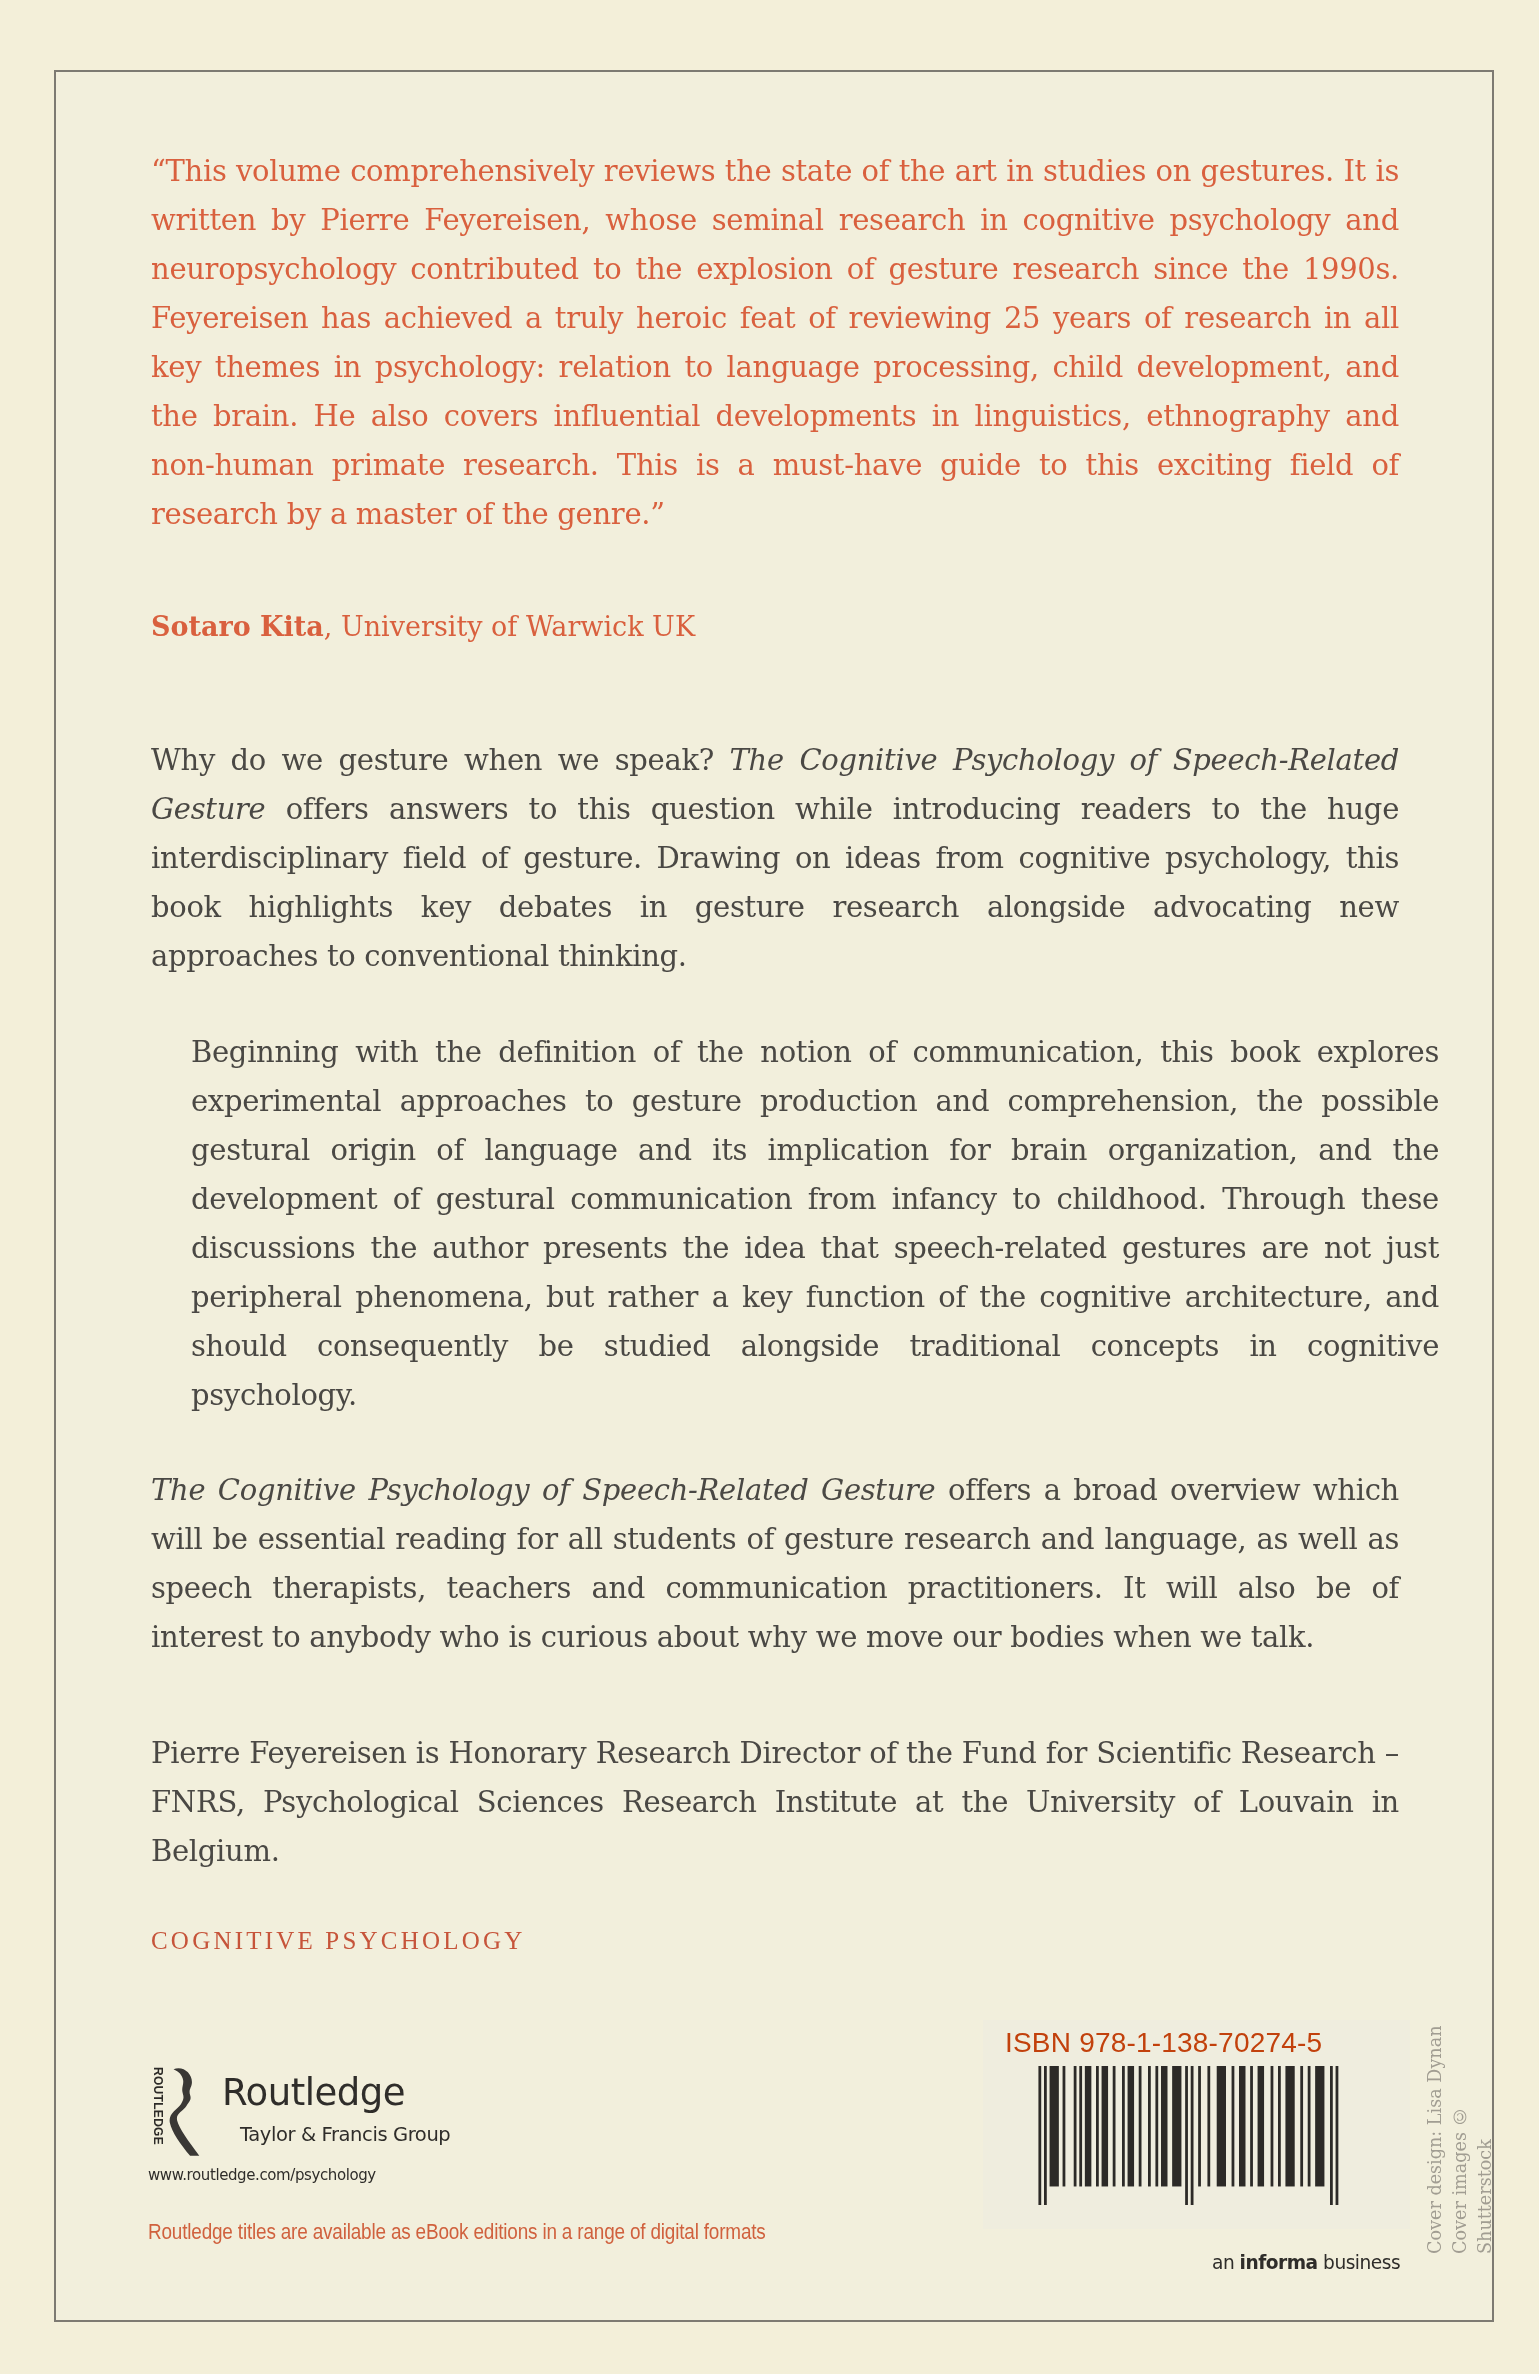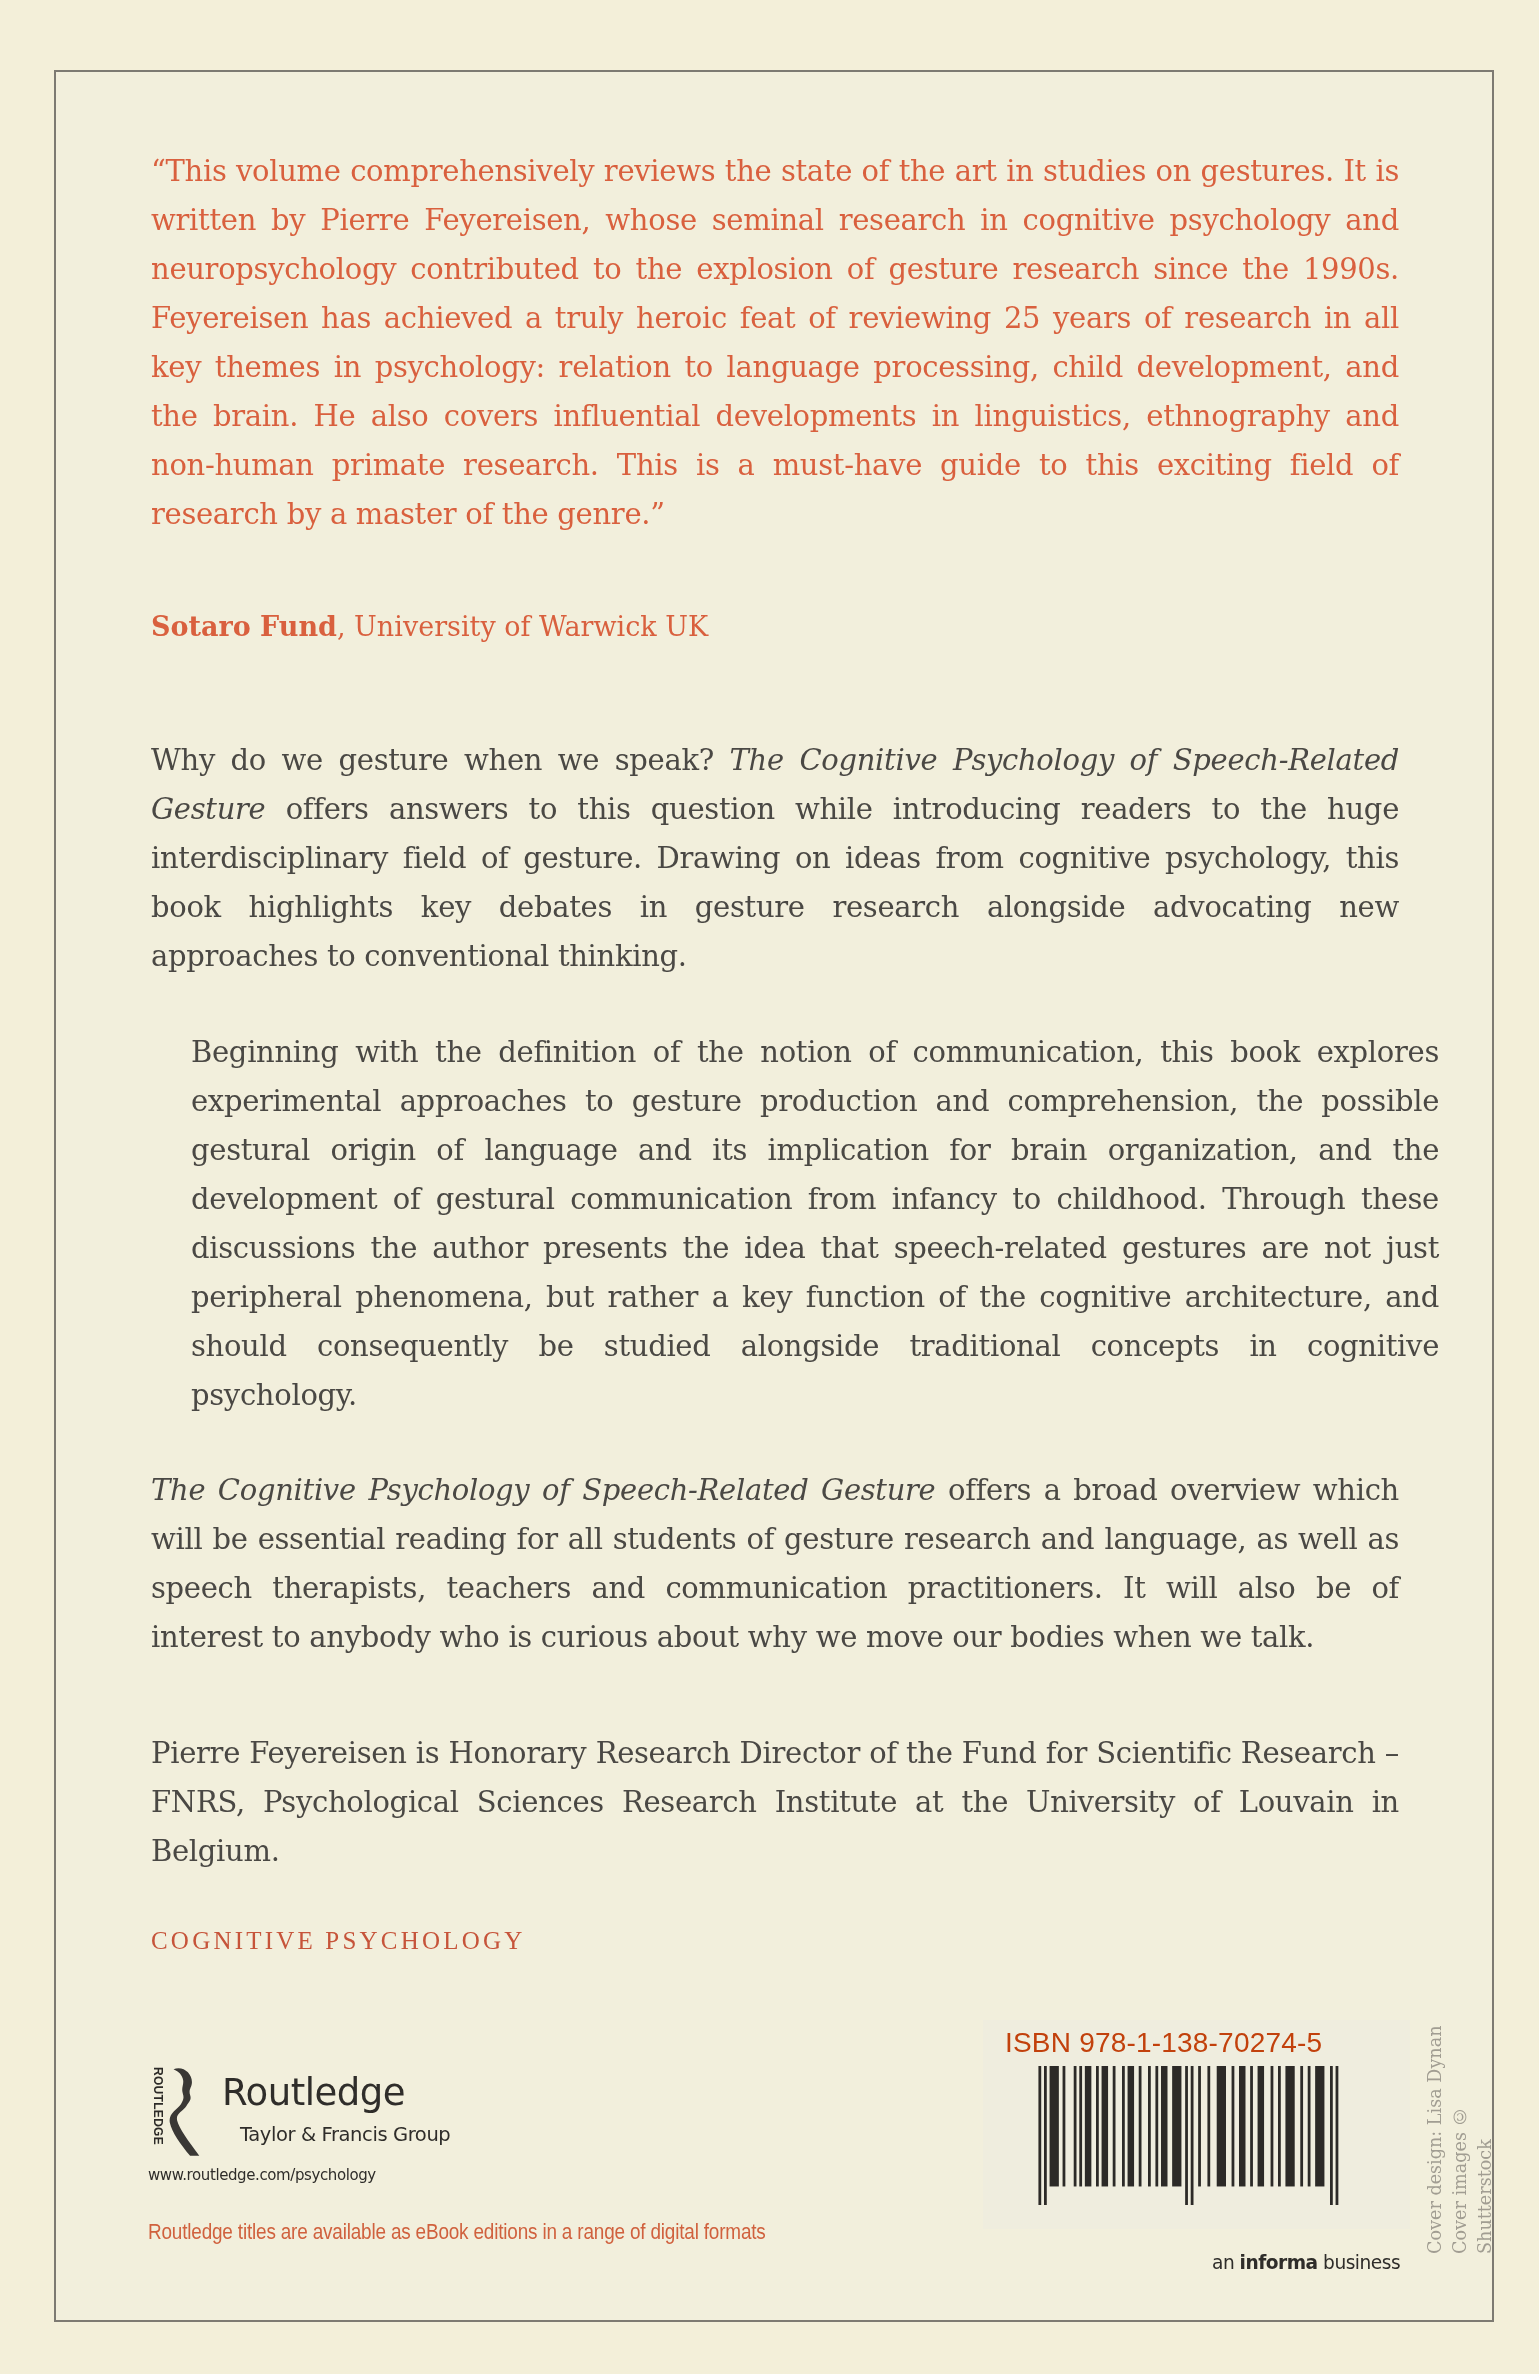--- a/index.html
+++ b/index.html
@@ -90,21 +90,21 @@
 </head>
 <body>
 
 <div class="frame"></div>
 
 <div class="block quote">
   <span>“This volume comprehensively reviews the state of the art in studies on gestures. It is written by Pierre Feyereisen, whose seminal research in cognitive psychology and neuropsychology contributed to the explosion of gesture research since the 1990s.  Feyereisen has achieved a truly heroic feat of reviewing 25 years of research in all key themes in psychology: relation to language processing, child development, and the brain. He also covers influential developments in linguistics, ethnography and non-human primate research. This is a must-have guide to this exciting field of research by a master of the genre.”</span>
 </div>
 
 <div class="block attribution">
-  <b>Sotaro Fund</b><span>, University of Warwick UK</span>
+  <b>Sotaro Kita</b><span>, University of Warwick UK</span>
 </div>
 
 <p class="block body-p p1"><span>Why do we gesture when we speak? </span><i>The Cognitive Psychology of Speech-Related Gesture</i><span> offers answers to this question while introducing readers to the huge interdisciplinary field of gesture. Drawing on ideas from cognitive psychology, this book highlights key debates in gesture research alongside advocating new approaches to conventional thinking.</span></p>
 
 <p class="block body-p p2"><span>Beginning with the definition of the notion of communication, this book explores experimental approaches to gesture production and comprehension, the possible gestural origin of language and its implication for brain organization, and the development of gestural communication from infancy to childhood. Through these discussions the author presents the idea that speech-related gestures are not just peripheral phenomena, but rather a key function of the cognitive architecture, and should consequently be studied alongside traditional concepts in cognitive psychology.</span></p>
 
 <p class="block body-p p3"><i>The Cognitive Psychology of Speech-Related Gesture</i><span> offers a broad overview which will be essential reading for all students of gesture research and language, as well as speech therapists, teachers and communication practitioners. It will also be of interest to anybody who is curious about why we move our bodies when we talk.</span></p>
 
 <p class="block body-p p4"><b>Pierre Feyereisen</b><span> is Honorary Research Director of the Fund for Scientific Research – FNRS, Psychological Sciences Research Institute at the University of Louvain in Belgium.</span></p>
 

